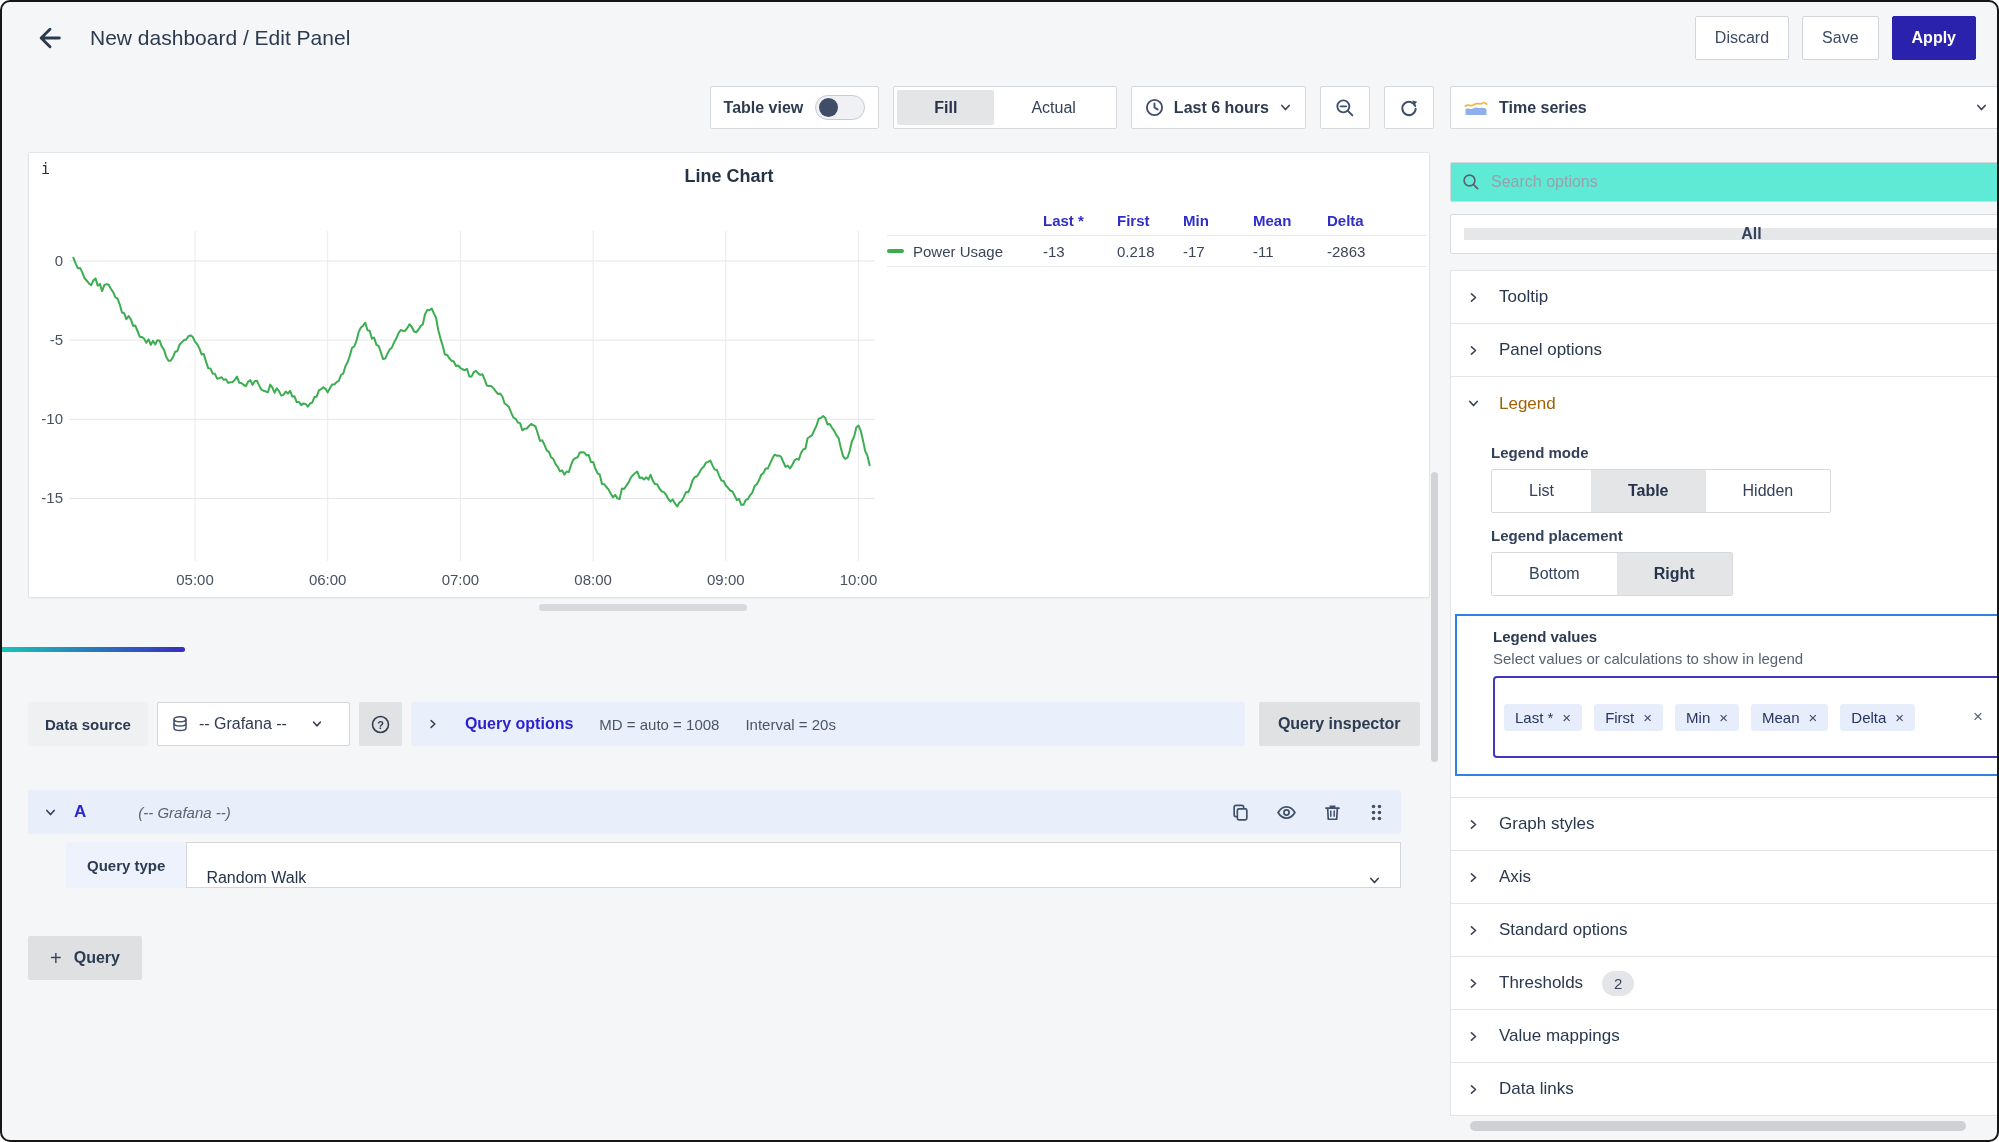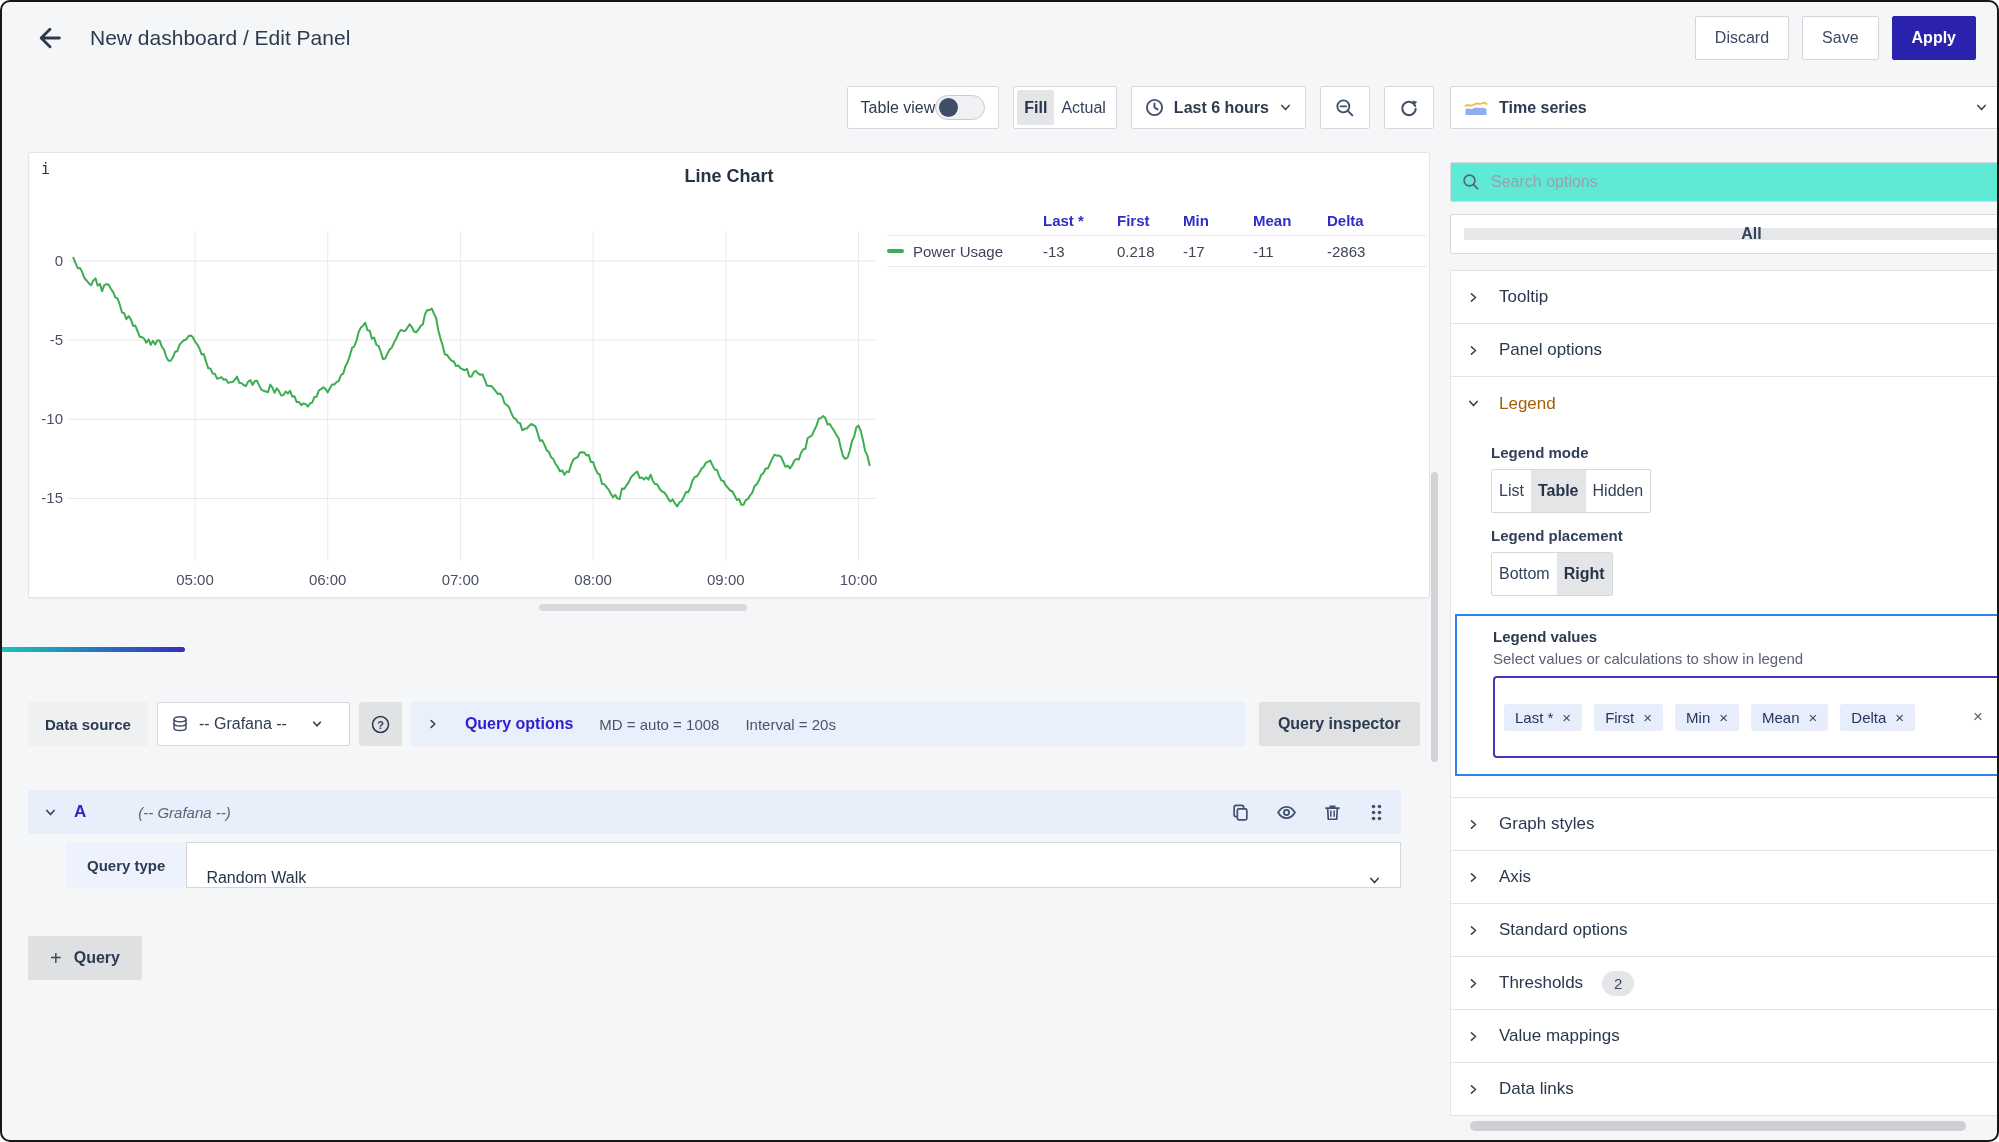--- a/index.html
+++ b/index.html
@@ -18,25 +18,25 @@
   .back-btn{position:absolute;left:30px;top:18px;width:36px;height:36px;display:flex;align-items:center;justify-content:center;cursor:pointer;color:#2c3a50;}
   .page-title{position:absolute;left:88px;top:24px;font-size:21px;font-weight:500;color:#2c3a50;}
   .header-actions{position:absolute;right:21px;top:14px;display:flex;gap:13px;}
   .btn{height:44px;display:inline-flex;align-items:center;padding:0 19px;border-radius:2px;font-size:16px;font-weight:500;cursor:pointer;}
   .btn.ghost{background:#ffffff;border:1px solid #d2d5d9;color:#3b4a63;}
   .btn.primary{background:#2a22ad;border:1px solid #2a22ad;color:#ffffff;font-weight:600;}
 
   
   .toolbar{position:absolute;top:84px;left:26px;width:1406px;height:43px;display:flex;justify-content:flex-end;gap:14px;}
   .tool-box{height:43px;background:#fff;border:1px solid #d6d8db;border-radius:2px;display:flex;align-items:center;padding:0 13px;font-size:16px;color:#2e3b50;}
-  .tv-label{font-weight:400;margin-right:0;}
+  .tv-label{font-weight:700;margin-right:12px;}
   .switch{width:50px;height:25px;border-radius:13px;background:#f0f1f4;border:1px solid #c7cad0;position:relative;cursor:pointer;}
   .switch .knob{position:absolute;left:3px;top:2px;width:19px;height:19px;border-radius:50%;background:#3f4e66;}
   .seg-group{display:flex;align-items:stretch;padding:0;overflow:hidden;}
-  .seg{display:flex;align-items:center;justify-content:center;padding:0 7px;font-size:16px;color:#33415a;cursor:pointer;background:#fff;}
+  .seg{display:flex;align-items:center;justify-content:center;padding:0 37px;font-size:16px;color:#33415a;cursor:pointer;background:#fff;}
   .seg.sel{background:#e4e5e7;font-weight:700;color:#26334a;}
   .time-box{gap:10px;font-weight:700;cursor:pointer;}
   .icon-box{width:50px;justify-content:center;cursor:pointer;padding:0;}
 
   
   .panel-card{position:absolute;left:26px;top:150px;width:1402px;height:446px;background:#ffffff;border:1px solid #e2e4e6;border-radius:2px;box-shadow:0 1px 2px rgba(0,0,0,.04);}
   .legend-table{position:absolute;left:858px;top:52px;width:540px;font-size:15px;}
   .lt-row{display:grid;grid-template-columns:156px 74px 66px 70px 74px 94px;align-items:center;height:31px;}
   .lt-head{color:#2f2fc6;font-weight:700;border-bottom:1px solid #e8e9eb;}
   .lt-data{color:#3c4557;border-bottom:1px solid #e8e9eb;}

